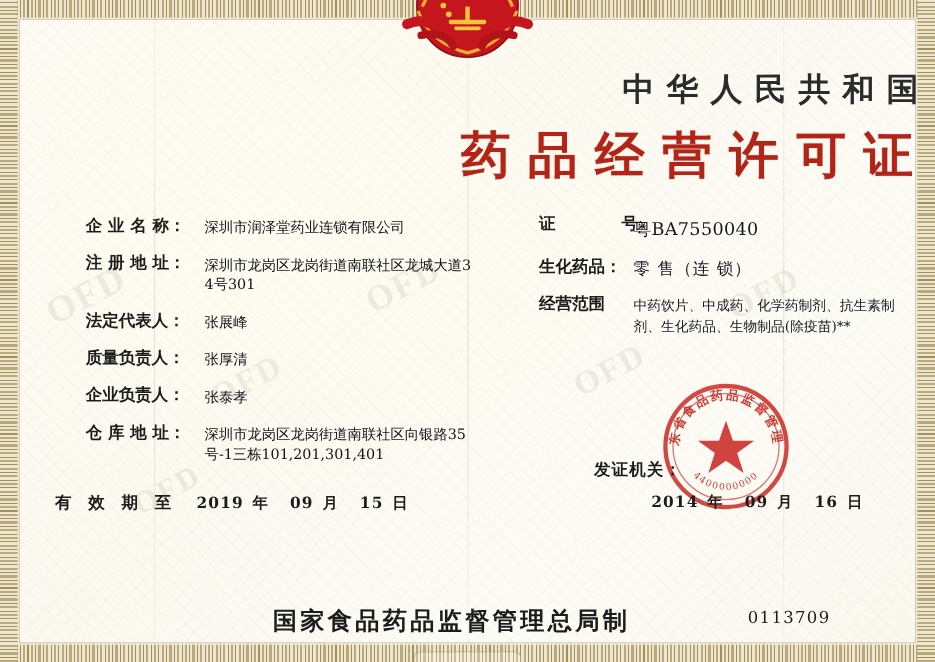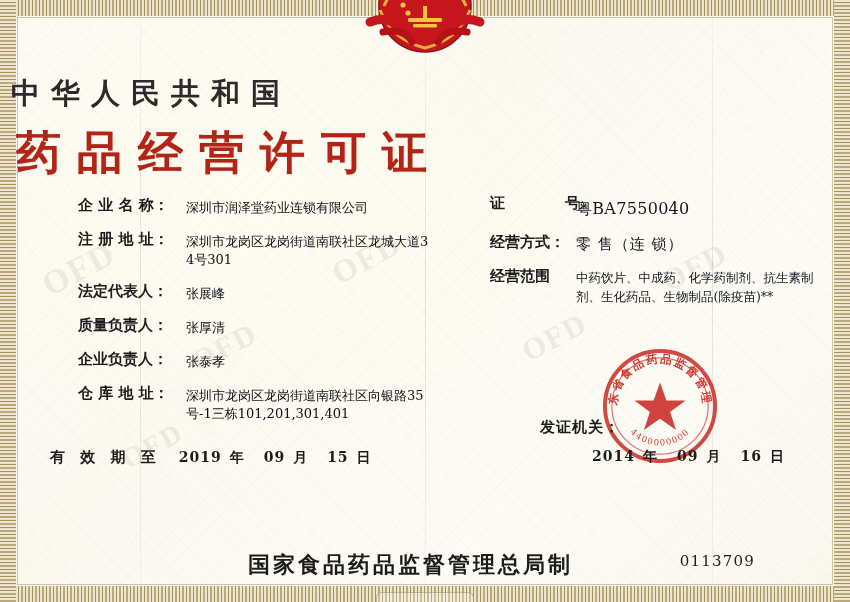--- a/index.html
+++ b/index.html
@@ -106,22 +106,21 @@
     top: -56px;
     transform: translateX(-50%);
     width: 150px;
     height: 120px;
   }
 
   .title-block {
     position: absolute;
     left: 0; right: 4px;
     top: 62px;
-    text-align: left;
-    margin-top: 12px;
+    text-align: right;
   }
   .title-line1 {
     font-family: "DejaVu Serif", "Liberation Serif", serif;
     font-size: 29px;
     font-weight: bold;
     letter-spacing: 11px;
     color: #2b2b2b;
     text-indent: 11px;
   }
   .title-line2 {
@@ -365,21 +364,21 @@
         <div class="val handw">深圳市龙岗区龙岗街道南联社区向银路35号-1三栋101,201,301,401</div>
       </div>
     </div>
 
     <div class="col-right">
       <div class="row cert-no-row">
         <div class="lbl w-right">证　　号</div>
         <div class="val certno">粤BA7550040</div>
       </div>
       <div class="row">
-        <div class="lbl w-right">经营方式：</div>
+        <div class="lbl w-right">生化药品：</div>
         <div class="val big">零 售（连 锁）</div>
       </div>
       <div class="row">
         <div class="lbl w-right">经营范围</div>
         <div class="val scope-val">中药饮片、中成药、化学药制剂、抗生素制剂、生化药品、生物制品(除疫苗)**</div>
       </div>
     </div>
 
   </div>
 

